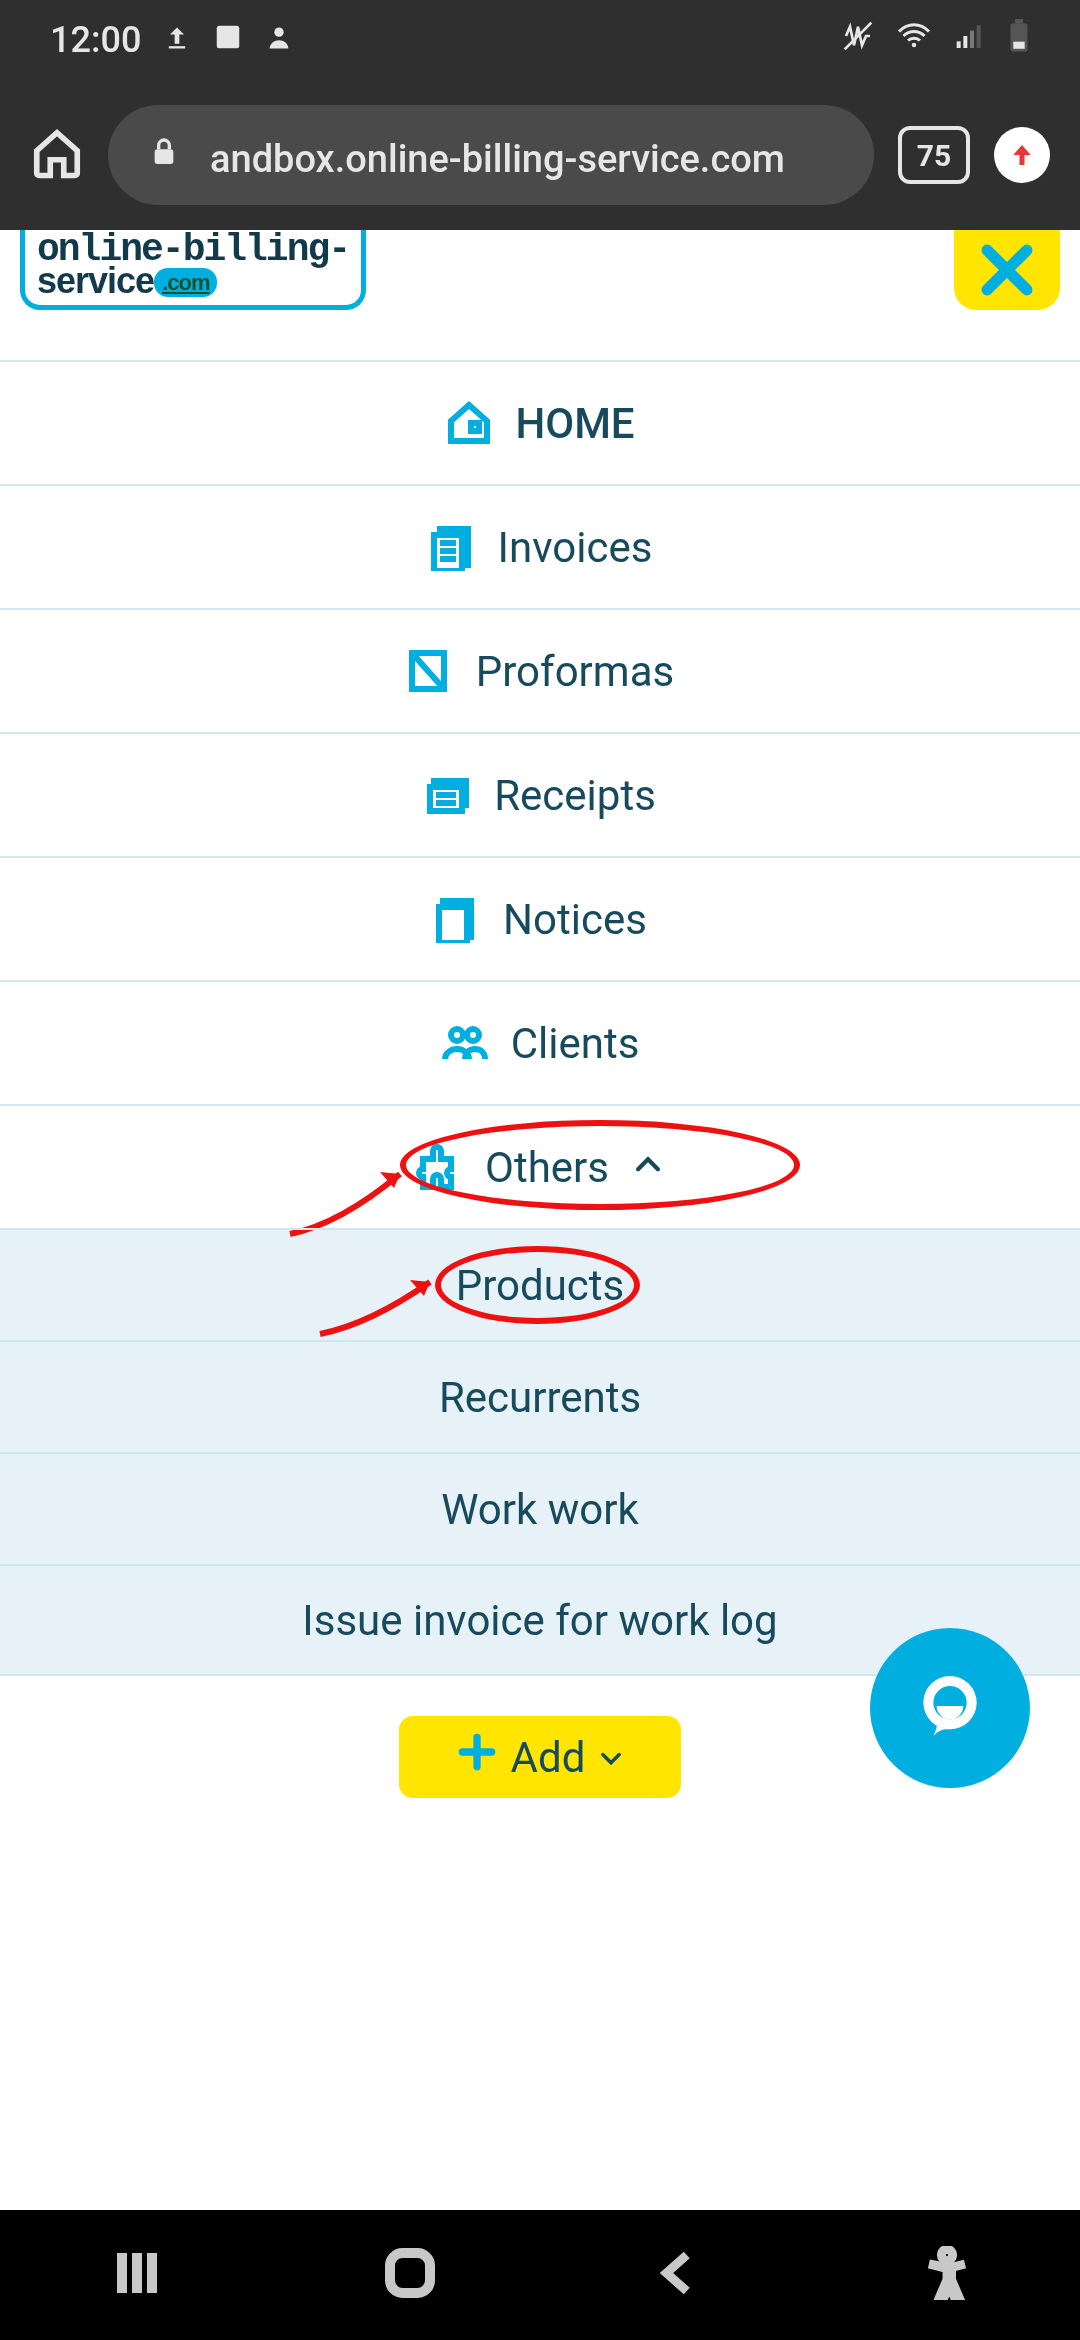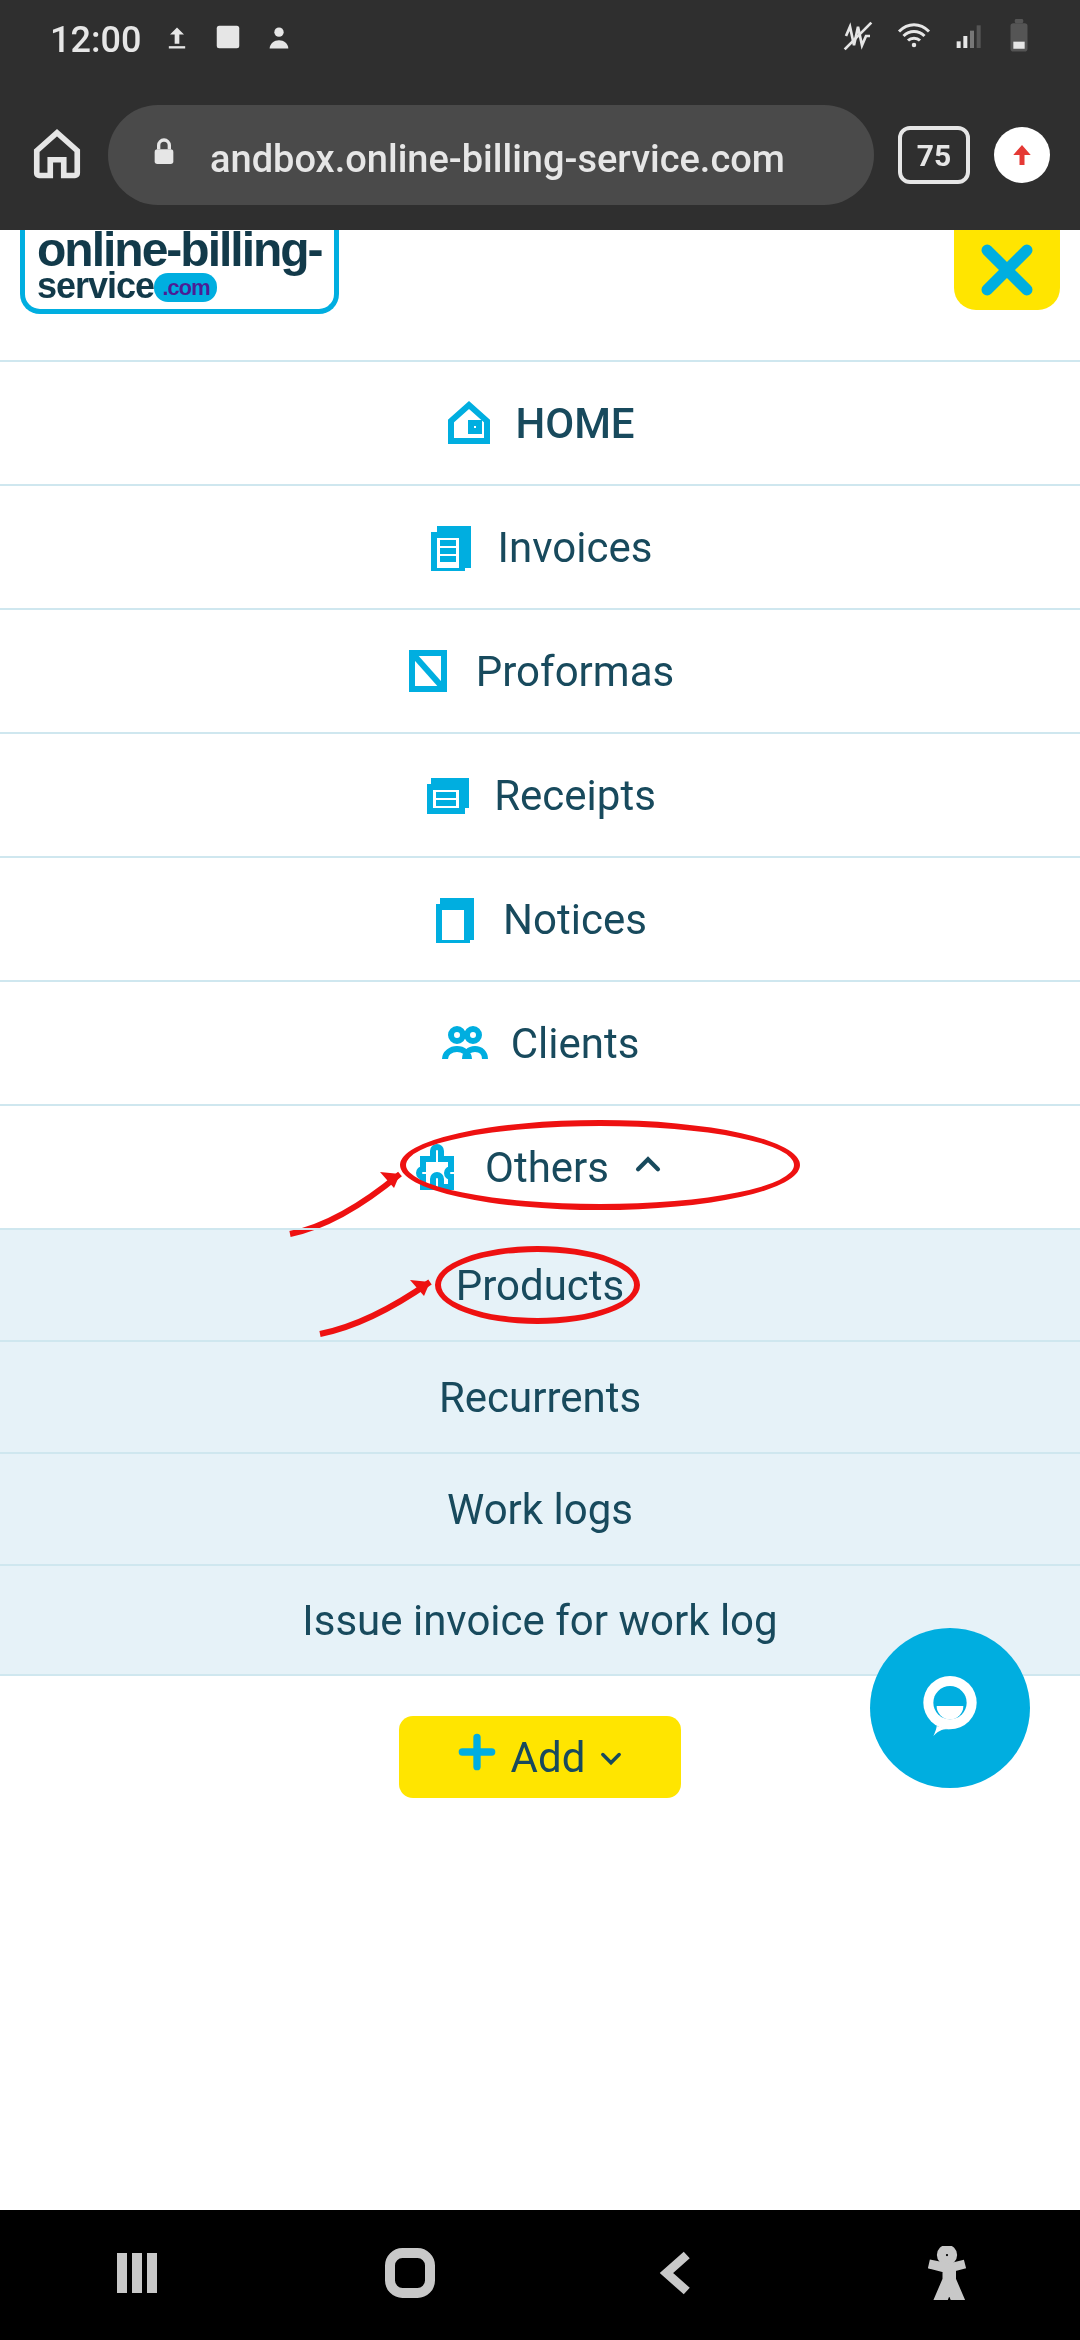--- a/index.html
+++ b/index.html
@@ -15,23 +15,23 @@
   .omnibox { flex:1; background:#4a4a4a; border-radius:60px; height:100px; display:flex; align-items:center; padding:0 40px; gap:30px; color:#e6e6e6; font-size:38px; font-weight:500; }
   .omnibox .url { white-space:nowrap; overflow:hidden;margin-top:8px; }
   .tabcount { width:72px; height:58px; border:4px solid #e6e6e6; border-radius:12px; display:flex; align-items:center; justify-content:center; color:#e6e6e6; font-size:30px; font-weight:700; }
   .reddot { width:56px; height:56px; background:#fff; border-radius:50%; display:flex; align-items:center; justify-content:center; }
 
   
   .page { background:#fff; position:relative; }
 
   .pagebar { display:flex; align-items:center; justify-content:space-between; padding:0 20px 10px 20px; height:90px; }
   .logo-wrap { border:5px solid #00aee0; border-top:none; border-radius:0 0 20px 20px; padding:4px 12px 8px 12px; line-height:0.85; }
-  .logo-l1 { font-family: Liberation Sans, sans-serif; font-weight:900; font-size:48px; color:#123a4a; letter-spacing:-2px; }
+  .logo-l1 { font-family: Liberation Mono, monospace; font-weight:900; font-size:38px; color:#123a4a; letter-spacing:-2px; }
   .logo-l2 { font-family: Arial, sans-serif; font-weight:900; font-size:36px; color:#123a4a; letter-spacing:-1px; }
-  .logo-com { background:#00aee0; color:#4c1d95; font-size:22px; font-weight:900; border-radius:14px; padding:2px 8px; vertical-align:middle; }
+  .logo-com { background:#00aee0; color:#14532d; font-size:22px; font-weight:900; border-radius:14px; padding:2px 8px; vertical-align:middle;text-decoration:underline; }
 
   .closebtn { width:106px; height:80px; background:#ffe500; border-radius:0 0 22px 22px; display:flex; align-items:center; justify-content:center; }
 
   .menu { margin-top:40px; }
   .menu-item { height:124px; border-top:2px solid #cfe7ef; display:flex; align-items:center; justify-content:center; gap:22px; font-size:42px; color:#184a5d; position:relative; }
   .menu-item:last-child { border-bottom:2px solid #cfe7ef; }
   .menu-item .icon { width:48px; height:48px; display:flex; align-items:center; justify-content:center; }
   .menu-item .icon svg { stroke:#00aee0; fill:none; stroke-width:3; }
   .menu-item.home span { font-weight:500; }
 
@@ -232,21 +232,21 @@
           <div class="annot-ellipse" style="left:435px; top:16px; width:205px; height:78px;"></div>
           <svg class="annot-arrow" style="left:310px; top:34px;" width="140" height="80" viewBox="0 0 140 80">
                 <path d="M10 70 Q60 60 120 18" fill="none" stroke="#e11" stroke-width="6"></path>
                 <path d="M120 18 l-20 -2 l14 16 z" fill="#e11"></path>
               </svg>
         </div>
         <div class="sub-item">
               <span>Recurrents</span>
             </div>
         <div class="sub-item">
-              <span>Work logs</span>
+              <span>Work work</span>
             </div>
         <div class="sub-item">
               <span>Issue invoice for work log</span>
             </div>
       </div>
 
     </div>
 
     <div class="addbtn-row">
       <div class="addbtn">

